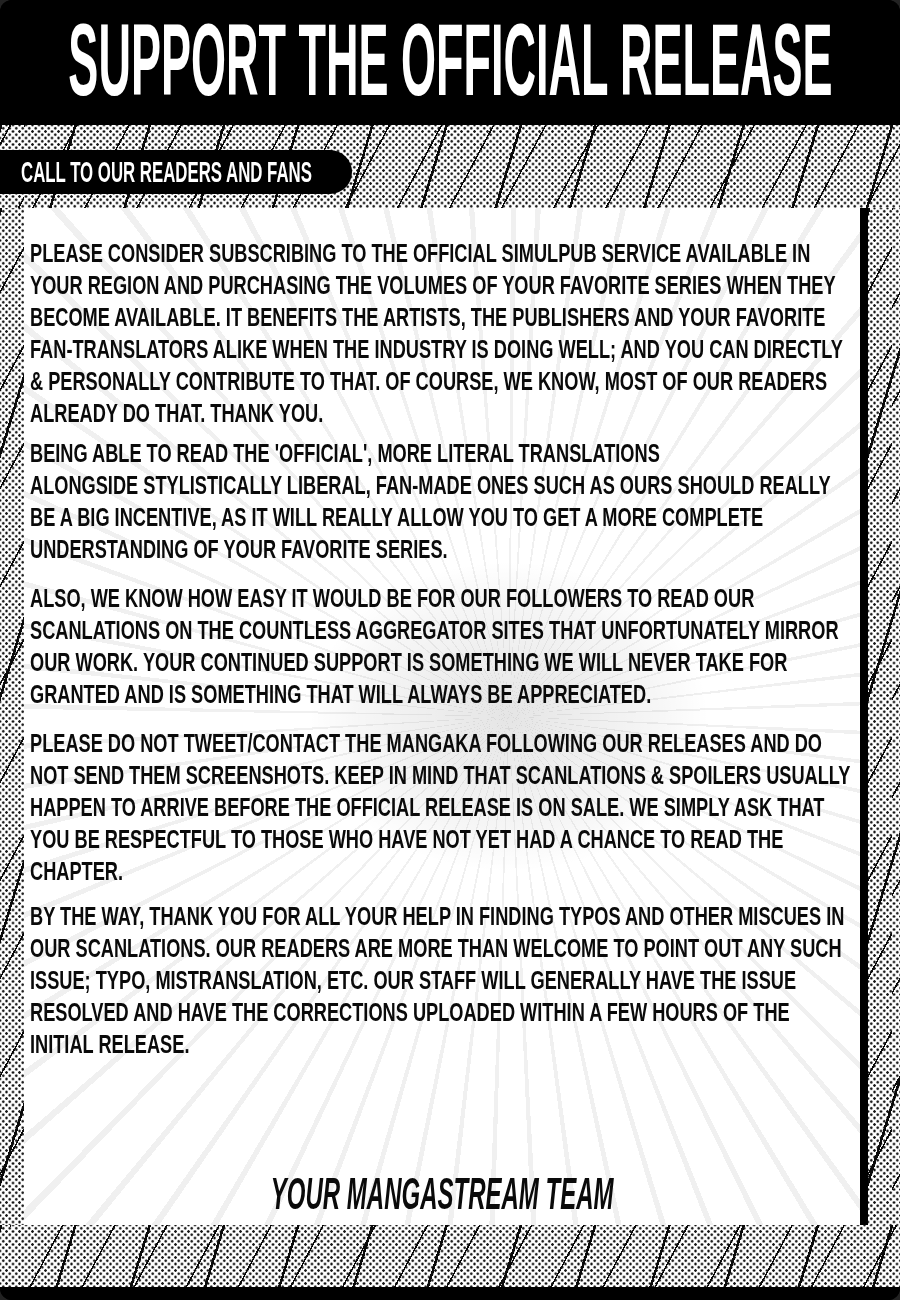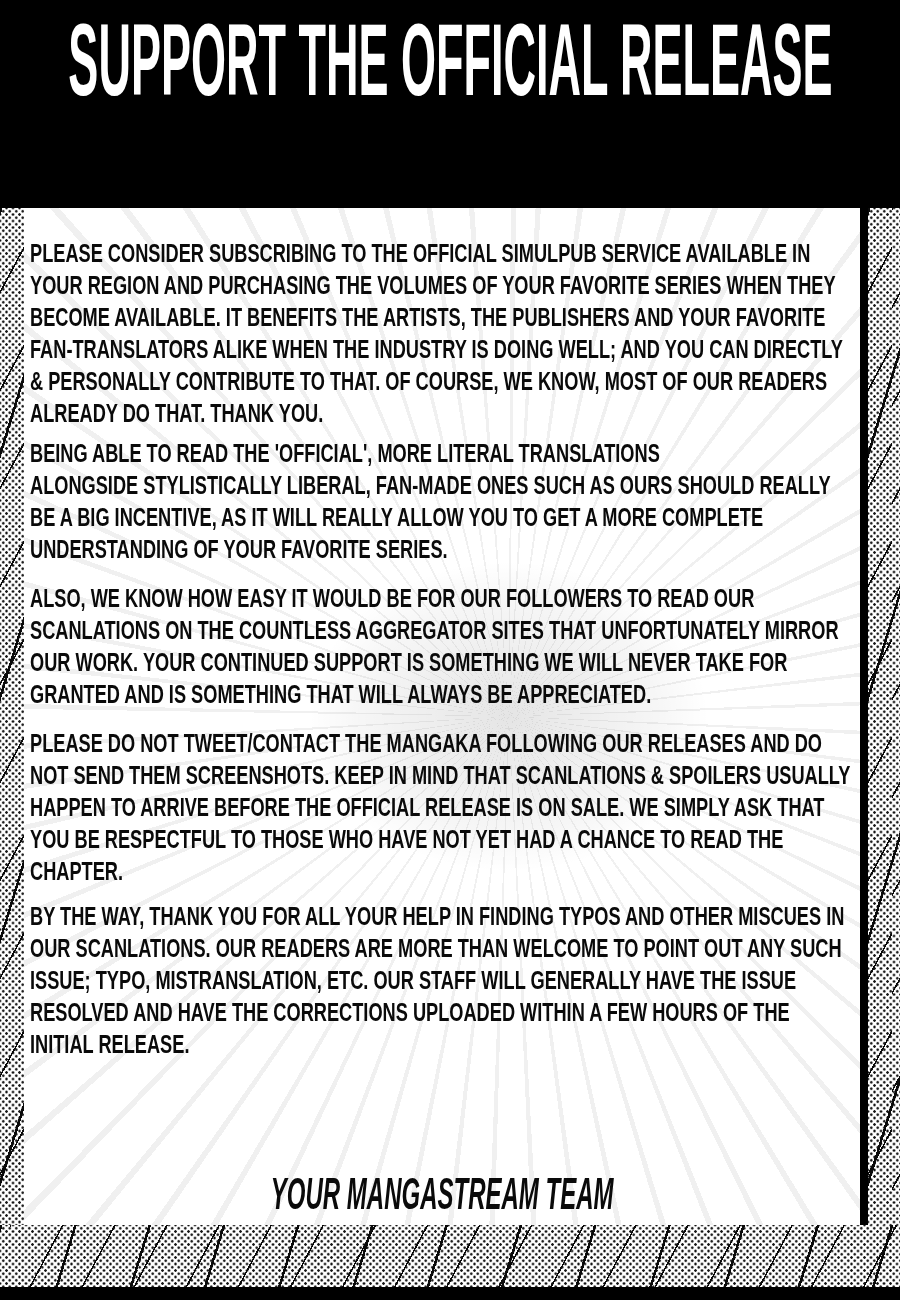--- a/index.html
+++ b/index.html
@@ -1,19 +1,20 @@
 <!DOCTYPE html>
 <html><head>
 <meta charset="utf-8">
 <style>
   html,body{margin:0;padding:0;background:#222;}
   .page{
     position:relative;width:900px;height:1300px;margin:0 auto;
     background:#000;overflow:hidden;
     font-family:"Liberation Sans",sans-serif;
+    border-radius:12px;
     -webkit-font-smoothing:antialiased;
   }
   
   .halftone{
     background-color:#fff;
     background-image:
       repeating-linear-gradient(107deg,#0a0a0a 0 2.5px,transparent 2.5px 71px),
       repeating-linear-gradient(118deg,#0a0a0a 0 1.5px,transparent 1.5px 46px),
       radial-gradient(circle,#141414 1.05px,transparent 1.45px),
       radial-gradient(circle,#141414 1.05px,transparent 1.45px);
@@ -84,20 +85,25 @@
 </style>
 </head>
 <body>
 
 <div class="page">
 
   <div class="header">
     <div class="title">SUPPORT THE OFFICIAL RELEASE</div>
   </div>
 
+  <div class="band-top halftone">
+    <div class="badge">
+      <span class="badge-label">CALL TO OUR READERS AND FANS</span>
+    </div>
+  </div>
 
   <div class="strip-left halftone"></div>
   <div class="strip-right halftone"></div>
 
   <div class="content">
     <div class="para p0">PLEASE CONSIDER SUBSCRIBING TO THE OFFICIAL SIMULPUB SERVICE AVAILABLE IN YOUR REGION AND PURCHASING THE VOLUMES OF YOUR FAVORITE SERIES WHEN THEY BECOME AVAILABLE. IT BENEFITS THE ARTISTS, THE PUBLISHERS AND YOUR FAVORITE FAN-TRANSLATORS ALIKE WHEN THE INDUSTRY IS DOING WELL; AND YOU CAN DIRECTLY &amp; PERSONALLY CONTRIBUTE TO THAT. OF COURSE, WE KNOW, MOST OF OUR READERS ALREADY DO THAT. THANK YOU.</div>
     <div class="para p1">BEING ABLE TO READ THE 'OFFICIAL', MORE LITERAL TRANSLATIONS
 ALONGSIDE STYLISTICALLY LIBERAL, FAN-MADE ONES SUCH AS OURS SHOULD REALLY BE A BIG INCENTIVE, AS IT WILL REALLY ALLOW YOU TO GET A MORE COMPLETE UNDERSTANDING OF YOUR FAVORITE SERIES.</div>
     <div class="para p2">ALSO, WE KNOW HOW EASY IT WOULD BE FOR OUR FOLLOWERS TO READ OUR SCANLATIONS ON THE COUNTLESS AGGREGATOR SITES THAT UNFORTUNATELY MIRROR OUR WORK. YOUR CONTINUED SUPPORT IS SOMETHING WE WILL NEVER TAKE FOR GRANTED AND IS SOMETHING THAT WILL ALWAYS BE APPRECIATED.</div>
     <div class="para p3">PLEASE DO NOT TWEET/CONTACT THE MANGAKA FOLLOWING OUR RELEASES AND DO NOT SEND THEM SCREENSHOTS. KEEP IN MIND THAT SCANLATIONS &amp; SPOILERS USUALLY HAPPEN TO ARRIVE BEFORE THE OFFICIAL RELEASE IS ON SALE. WE SIMPLY ASK THAT YOU BE RESPECTFUL TO THOSE WHO HAVE NOT YET HAD A CHANCE TO READ THE CHAPTER.</div>

